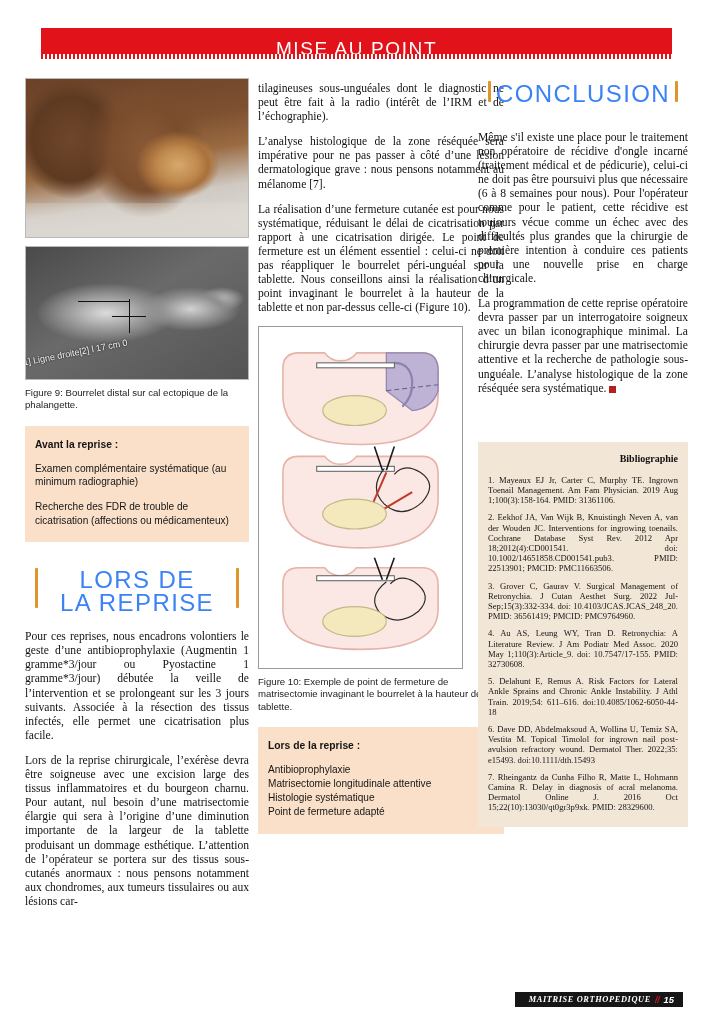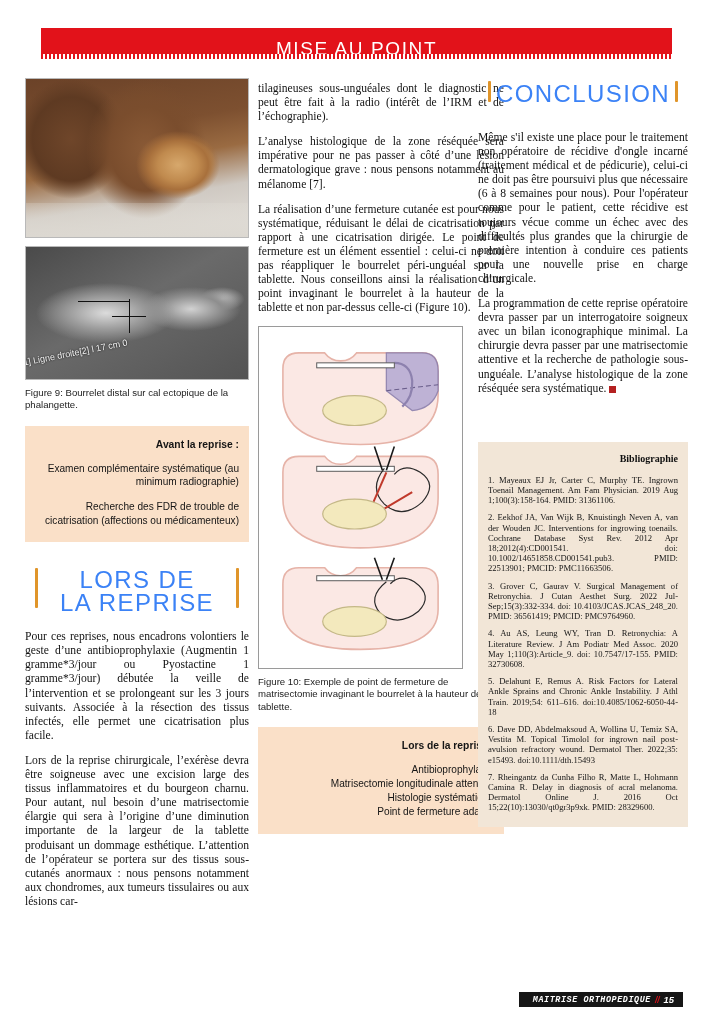--- a/index.html
+++ b/index.html
@@ -60,21 +60,21 @@
   .xray-cross:after{left:17px;top:0;width:1.4px;height:34px;}
   .xray-line{position:absolute;left:52px;top:54px;width:52px;height:1.4px;background:#111;}
 
   
   .caption{
     font-family:"Liberation Sans",sans-serif;
     font-size:9.6px;line-height:12.4px;color:#1c1c1c;margin-top:7px;
   }
 
   
-  .callout{background:#fae0c8;padding:13px 10px 15px;margin-top:14px;text-align:right;}
+  .callout{background:#fae0c8;padding:13px 10px 15px;margin-top:14px;text-align:left;}
   .callout-title{
     font-family:"Liberation Sans",sans-serif;font-weight:bold;
     font-size:10.3px;color:#151515;margin-bottom:12px;
   }
   .callout-p{
     font-family:"Liberation Sans",sans-serif;font-size:10.1px;
     line-height:13.6px;color:#151515;margin-bottom:11px;
   }
   .callout-p:last-child{margin-bottom:0;}
   .callout-lines{font-family:"Liberation Sans",sans-serif;font-size:10.1px;line-height:14px;color:#151515;}
@@ -113,21 +113,21 @@
     color:#151515;text-align:justify;margin-bottom:7px;
   }
   .ref:last-child{margin-bottom:0;}
 
   
   .footer{
     position:absolute;right:30px;bottom:17px;height:15px;
     background:#161616;display:flex;align-items:center;padding:0 9px 0 14px;
   }
   .footer-txt{
-    font-family:Liberation Mono, monospace;font-style:italic;font-weight:bold;
+    font-family:Liberation Serif, serif;font-style:italic;font-weight:bold;
     font-size:8.4px;letter-spacing:.6px;color:#ffffff;
   }
   .footer-sep{color:#e2121a;margin:0 4px;font-style:italic;font-weight:bold;font-size:8.4px;
     font-family:"Liberation Sans",sans-serif;}
   .footer-pg{
     font-family:"Liberation Sans",sans-serif;font-style:italic;font-weight:bold;
     font-size:9.4px;color:#ffffff;
   }
 </style>
 </head>

